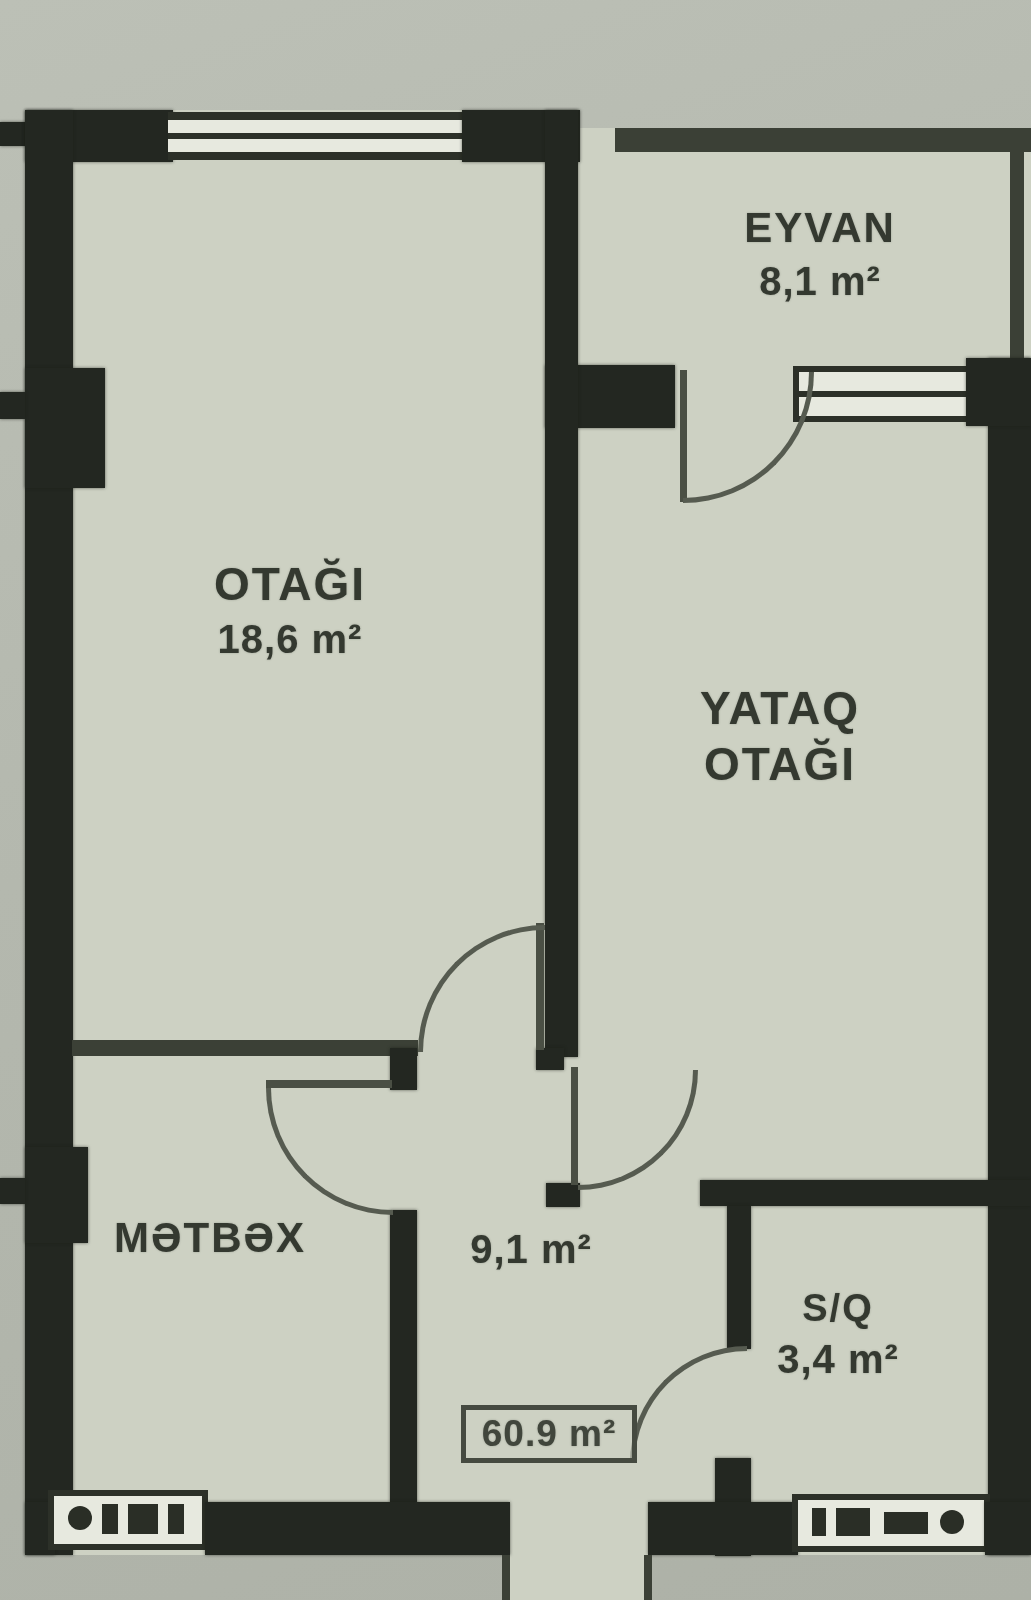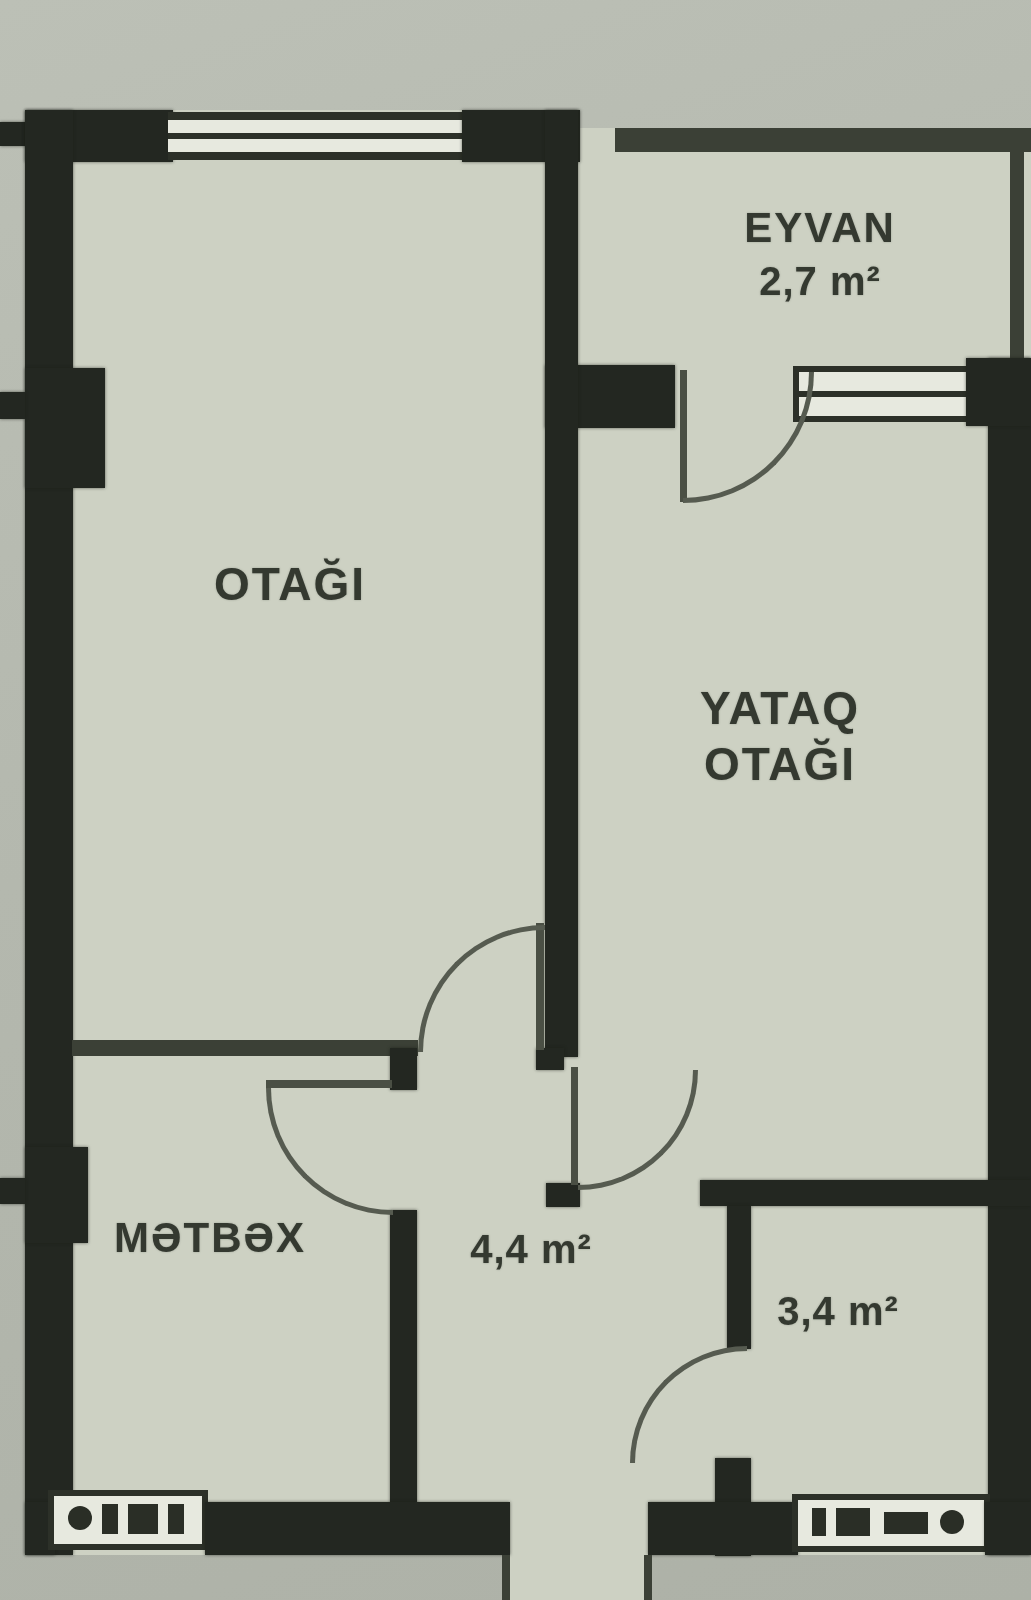--- a/index.html
+++ b/index.html
@@ -104,39 +104,44 @@
   <div class="leaf" style="left:266px;top:1080px;width:126px;height:8px;"></div>
   <div class="arc sw" style="left:266px;top:1088px;width:122px;height:122px;"></div>
 
   <div class="leaf" style="left:571px;top:1067px;width:7px;height:118px;"></div>
   <div class="arc se" style="left:578px;top:1070px;width:115px;height:115px;"></div>
 
   <div class="arc nw" style="left:630px;top:1346px;width:112px;height:112px;"></div>
 
   <div class="label" style="left:640px;top:202px;width:360px;">
     <div class="l2">EYVAN</div>
-    <div class="area">2,7 m²</div>
+    <div class="area">8,1 m²</div>
   </div>
 
   <div class="label" style="left:108px;top:556px;width:364px;">
     <div class="l1">OTAĞI</div>
+    <div class="area">18,6 m²</div>
   </div>
 
   <div class="label" style="left:598px;top:680px;width:364px;">
     <div class="l1">YATAQ</div>
     <div class="l1">OTAĞI</div>
   </div>
 
   <div class="label" style="left:55px;top:1212px;width:310px;">
     <div class="l2">MƏTBƏX</div>
   </div>
 
   <div class="label" style="left:408px;top:1222px;width:246px;">
-    <div class="area">4,4 m²</div>
+    <div class="area">9,1 m²</div>
   </div>
 
   <div class="label" style="left:738px;top:1284px;width:200px;">
+    <div class="l3">S/Q</div>
     <div class="area">3,4 m²</div>
   </div>
 
+  <div class="total-box">
+    <span>60.9 m²</span>
+  </div>
 
  </div>
 </div>
 
 </body></html>

